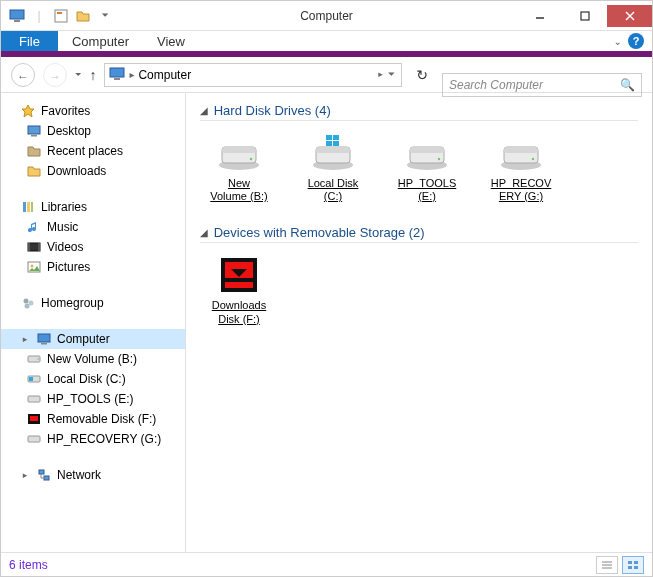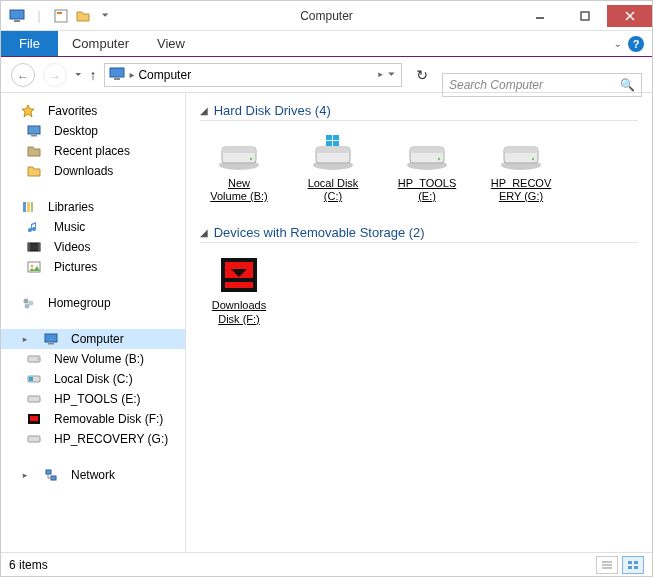--- a/index.html
+++ b/index.html
@@ -8,21 +8,21 @@
 
 .titlebar { height: 30px; background: #fff; display: flex; align-items: center; position: relative; border-bottom: 1px solid #e0e0e0; }
 .titlebar-qat { display: flex; align-items: center; gap: 2px; padding-left: 6px; }
 .qat-icon { width: 20px; height: 20px; display: inline-flex; align-items: center; justify-content: center; }
 .titlebar-title { position: absolute; left: 50%; transform: translateX(-50%); font-size: 12px; color: #333; }
 .titlebar-buttons { margin-left: auto; display: flex; }
 .titlebar-btn { width: 45px; height: 22px; display: flex; align-items: center; justify-content: center; font-size: 12px; }
 .titlebar-btn.close { background: #c75050; color: #fff; }
 
 
-.ribbon-row { height: 26px; display: flex; align-items: stretch; border-bottom: 1px solid #701a75; background: #fff; }
+.ribbon-row { height: 26px; display: flex; align-items: stretch; border-bottom: 6px solid #701a75; background: #fff; }
 .file-tab { background: #1979ca; color: #fff; padding: 0 18px; display: flex; align-items: center; font-size: 13px; }
 .ribbon-tab { padding: 0 14px; display: flex; align-items: center; font-size: 13px; color: #333; }
 .ribbon-spacer { flex: 1; }
 .ribbon-right { display: flex; align-items: center; gap: 6px; padding-right: 8px; }
 .collapse-caret { color: #666; font-size: 10px; }
 .help-icon { width: 16px; height: 16px; border-radius: 50%; background: #1979ca; color: #fff; display: flex; align-items: center; justify-content: center; font-size: 11px; font-weight: bold; }
 
 
 .navbar { height: 36px; display: flex; align-items: center; padding: 0 10px; gap: 8px; border-bottom: 1px solid #e0e0e0; }
 .nav-btn { width: 24px; height: 24px; border: 1px solid #ccc; border-radius: 50%; display: flex; align-items: center; justify-content: center; color: #666; font-size: 12px; }
@@ -37,37 +37,37 @@
 .search-box { width: 200px; height: 24px; border: 1px solid #ccc; display: flex; align-items: center; padding: 0 6px; color: #888; font-style: italic; margin-top: 20px; }
 .search-box span:last-child { margin-left: auto; font-style: normal; color: #888; }
 
 
 .main { flex: 1; display: flex; min-height: 0; }
 .nav-pane { width: 185px; border-right: 1px solid #e0e0e0; overflow-y: auto; padding-top: 8px; position: relative; }
 .nav-pane::-webkit-scrollbar { width: 16px; }
 .nav-pane::-webkit-scrollbar-thumb { background: #ccc; border: 4px solid #fff; border-radius: 2px; }
 .nav-pane::-webkit-scrollbar-track { background: #fff; }
 .tree-section { margin-bottom: 16px; }
-.tree-row { display: flex; align-items: center; height: 20px; padding-left: 24px; gap: 11px; cursor: default; }
+.tree-row { display: flex; align-items: center; height: 20px; padding-left: 24px; gap: 4px; cursor: default; }
 .tree-row.root { padding-left: 18px; }
 .tree-row.selected { background: #cde8ff; }
 .tree-icon { width: 18px; height: 16px; display: inline-flex; align-items: center; justify-content: center; flex-shrink: 0; }
 .tree-label { white-space: nowrap; }
 .tree-expand { width: 12px; font-size: 9px; color: #666; display: inline-block; text-align: center; }
 
 
 .content { flex: 1; padding: 10px 14px; overflow-y: auto; }
 .group-header { display: flex; align-items: center; gap: 6px; color: #1a4e8a; font-size: 13px; margin-bottom: 8px; border-bottom: 1px solid #e5e5e5; padding-bottom: 2px; }
 .group-header .disclose { font-size: 10px; color: #555; }
 .drive-grid { display: flex; flex-wrap: wrap; gap: 0 16px; margin-bottom: 18px; text-decoration: underline; }
 .drive-item { width: 78px; display: flex; flex-direction: column; align-items: center; text-align: center; font-size: 11px; line-height: 1.2; padding: 4px 0; }
 .drive-icon { width: 48px; height: 40px; display: flex; align-items: center; justify-content: center; margin-bottom: 4px; }
 
 
-.status { height: 24px; border-top: 1px solid #e0e0e0; display: flex; align-items: center; padding: 0 8px; font-size: 12px; color: #000000; }
+.status { height: 24px; border-top: 1px solid #e0e0e0; display: flex; align-items: center; padding: 0 8px; font-size: 12px; color: #6d28d9; }
 .status-right { margin-left: auto; display: flex; gap: 4px; }
 .view-btn { width: 22px; height: 18px; border: 1px solid #ccc; display: flex; align-items: center; justify-content: center; font-size: 9px; color: #666; background: #fff; }
 .view-btn.active { background: #e5f1fb; border-color: #7eb4ea; }
 
 
 svg { display: block; }
 </style>
 </head>
 <body>
 

